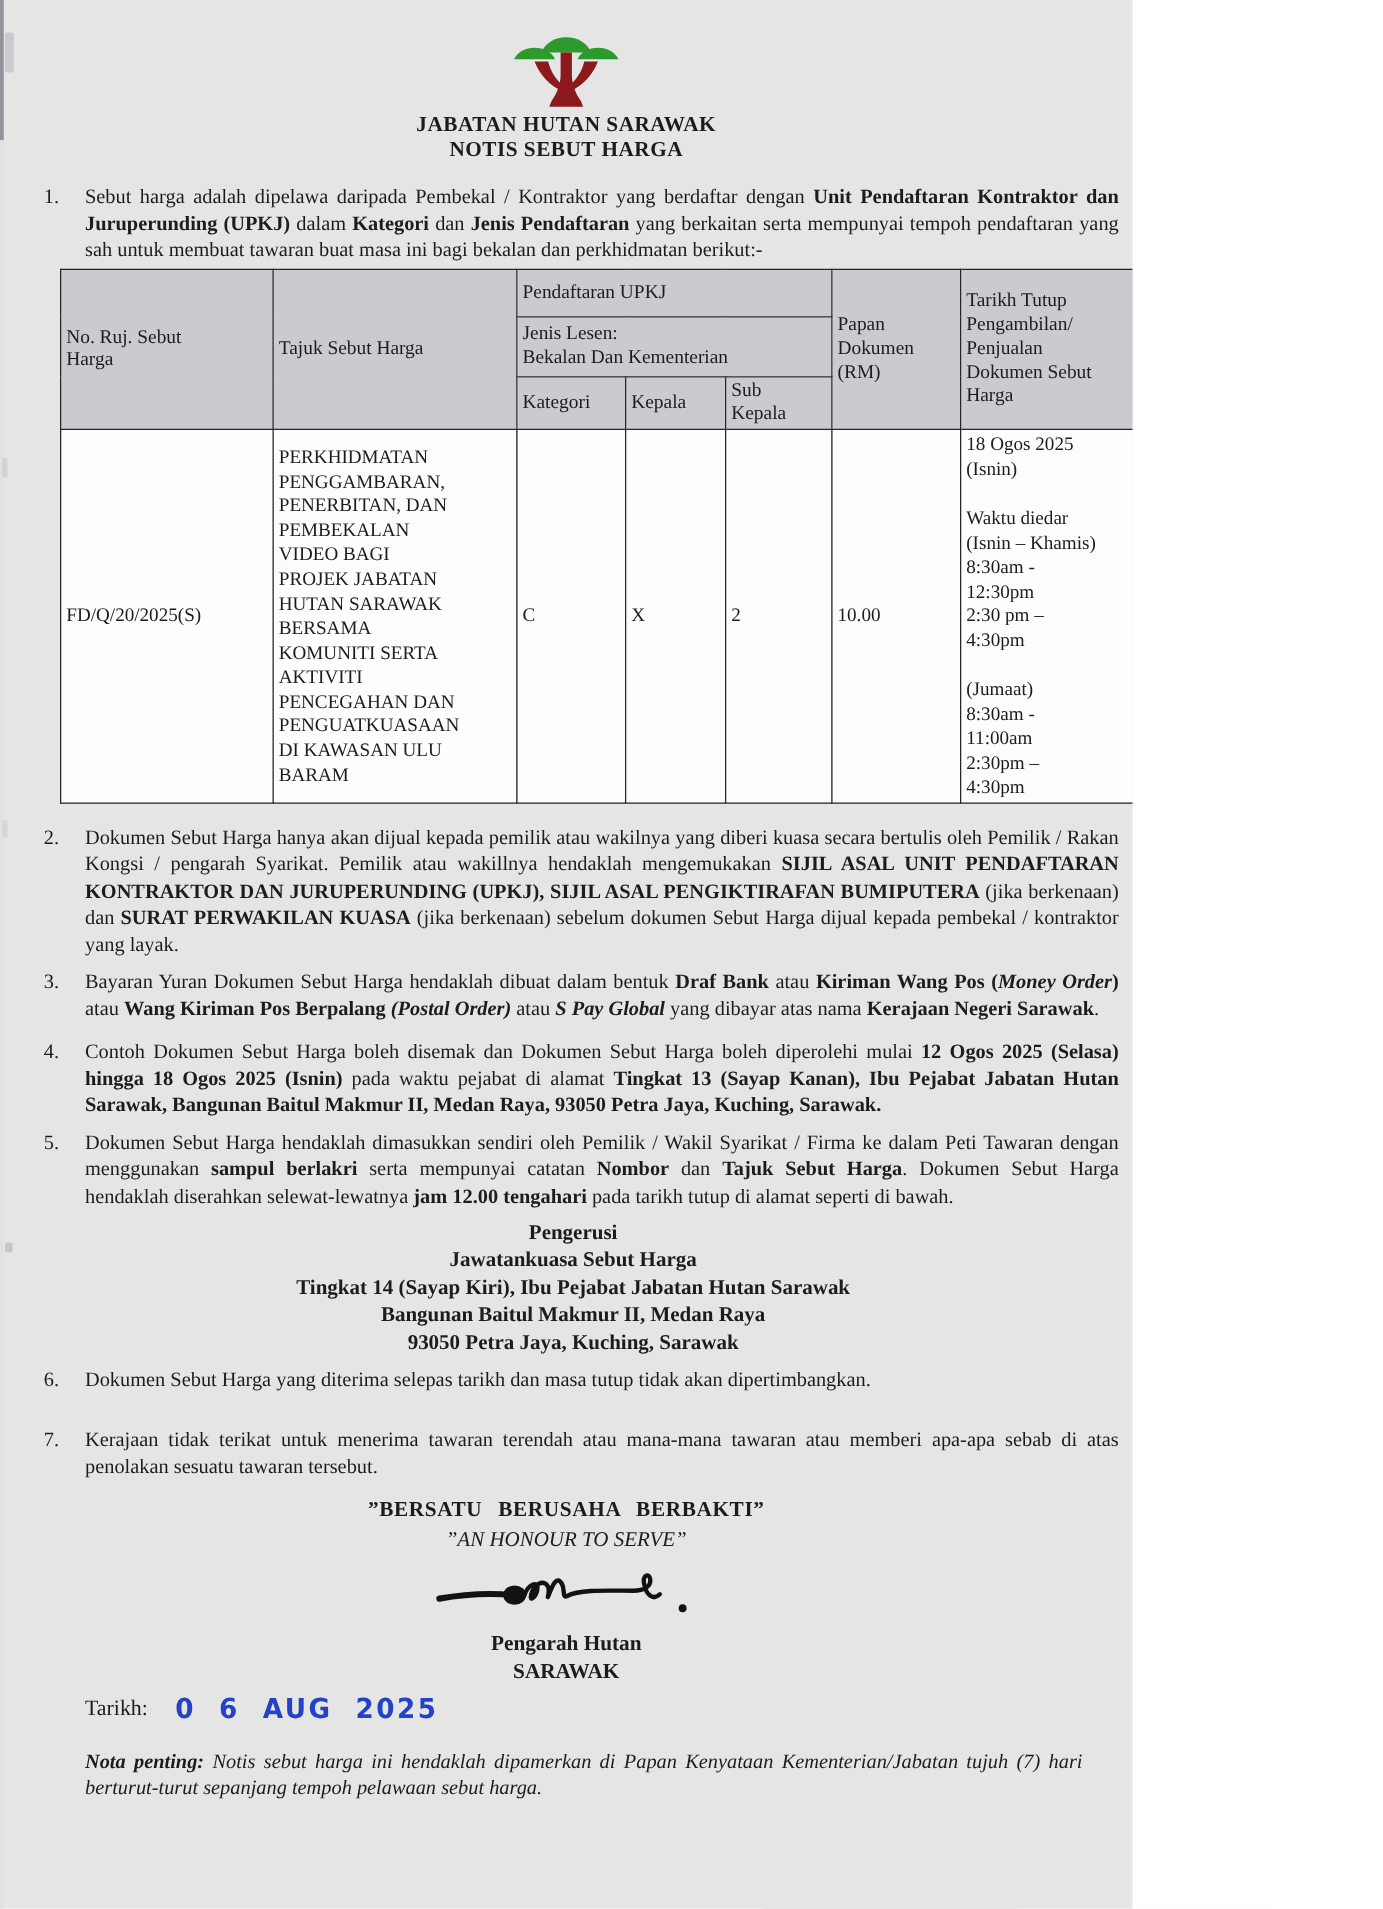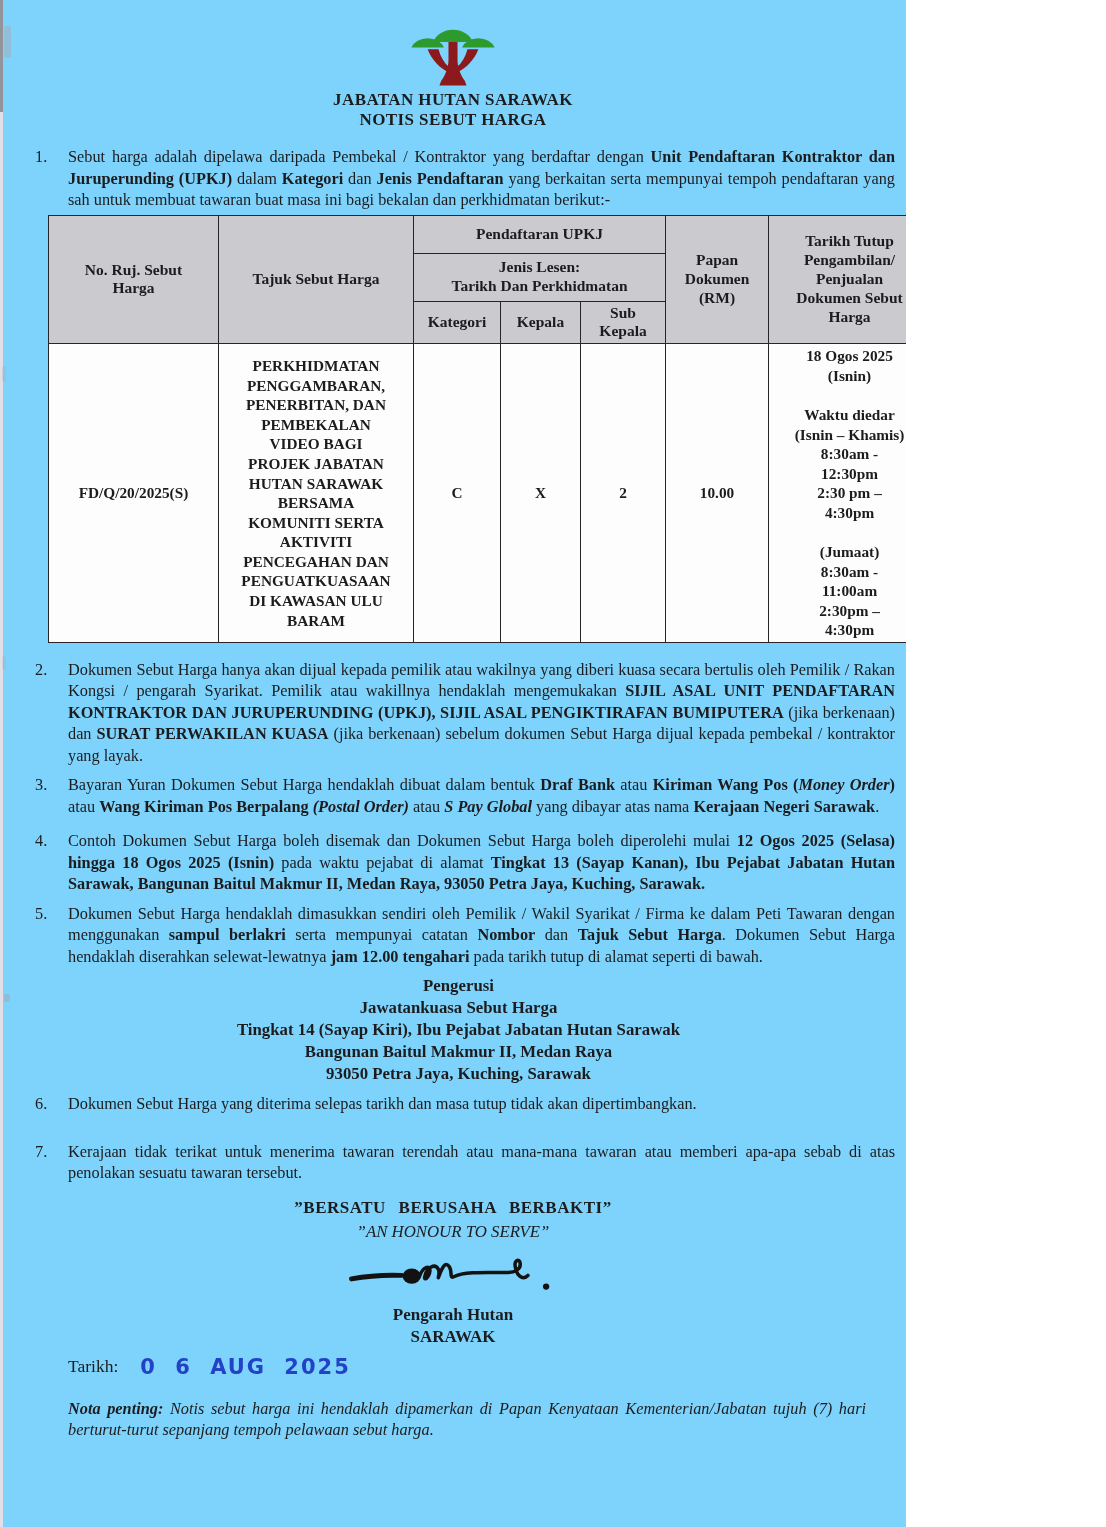--- a/index.html
+++ b/index.html
@@ -1,19 +1,19 @@
 <!DOCTYPE html>
 <html><head>
 <meta charset="utf-8">
 <style>
   html,body{margin:0;padding:0;background:#ffffff;}
   .page{
     position:relative;
     width:906px;height:1527px;
-    background:#7dd3fc;
+    background:#e5e5e5;
     font-family:"Liberation Serif", serif;
     color:#1c1c1e;
     overflow:hidden;
   }
   
   .edge-strip{position:absolute;left:0;top:0;width:3px;height:100%;background:#e0e0e6;}
   .edge-dark{position:absolute;left:0;top:0;width:3px;height:112px;background:#93939b;}
   .smudge{position:absolute;background:#a8a8b0;opacity:.45;border-radius:2px;}
 
   .b{font-weight:bold;}
@@ -31,22 +31,22 @@
   .mt26{margin-top:26px;} .mt12{margin-top:12px;}
 
   table.notice{
     margin:4px 0 0 48px;
     width:1045px;
     border-collapse:collapse;
     table-layout:fixed;
   }
   table.notice th,table.notice td{
     border:1.5px solid #26262a;
-    text-align:center;vertical-align:middle;
-    font-weight:bold;
+    text-align:left;vertical-align:middle;
+    font-weight:normal;
     padding:2px 4px;
     overflow:hidden;
   }
   table.notice th{background:#cbcbcf;font-size:15.5px;line-height:1.22;}
   table.notice td{background:#fdfdfe;font-size:15.3px;line-height:1.28;}
   .r1{height:38px;} .r2{height:48px;} .r3{height:38px;} .rbody{height:292px;}
   td.ruj{font-size:16px;}
 
   .address{ text-align:center;font-weight:bold;font-size:16.8px;line-height:22px;padding-left:11px;}
 
@@ -126,21 +126,21 @@
 Dokumen Sebut
 Harga</span></th>
         <th rowspan="3"><span class="pre">Tarikh Tutup
 Dan Masa
 Penyerahan
 Dokumen
 Sebut Harga</span></th>
       </tr>
       <tr class="r2">
         <th colspan="3"><span class="pre">Jenis Lesen:
-Tarikh Dan Perkhidmatan</span></th>
+Bekalan Dan Kementerian</span></th>
       </tr>
       <tr class="r3">
         <th><span class="pre">Kategori</span></th>
         <th><span class="pre">Kepala</span></th>
         <th><span class="pre">Sub
 Kepala</span></th>
       </tr>
       <tr class="rbody">
         <td class="ruj"><span class="pre">FD/Q/20/2025(S)</span></td>
         <td><span class="pre">PERKHIDMATAN

